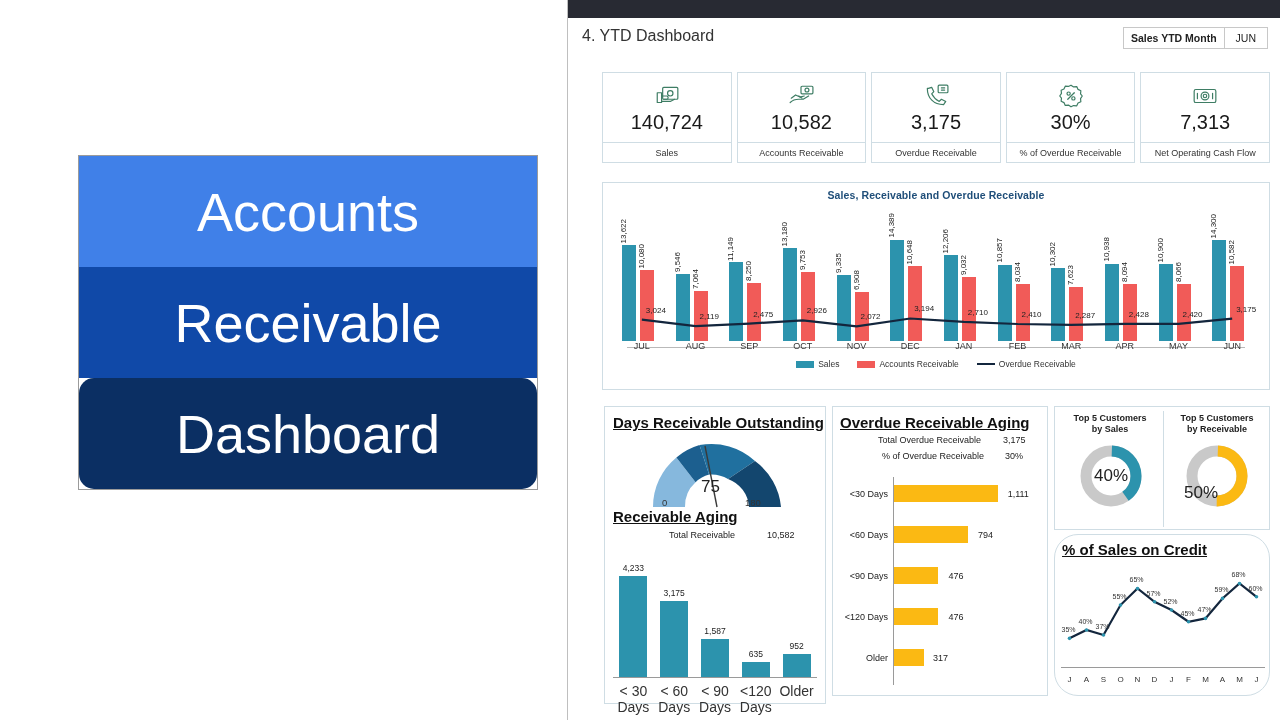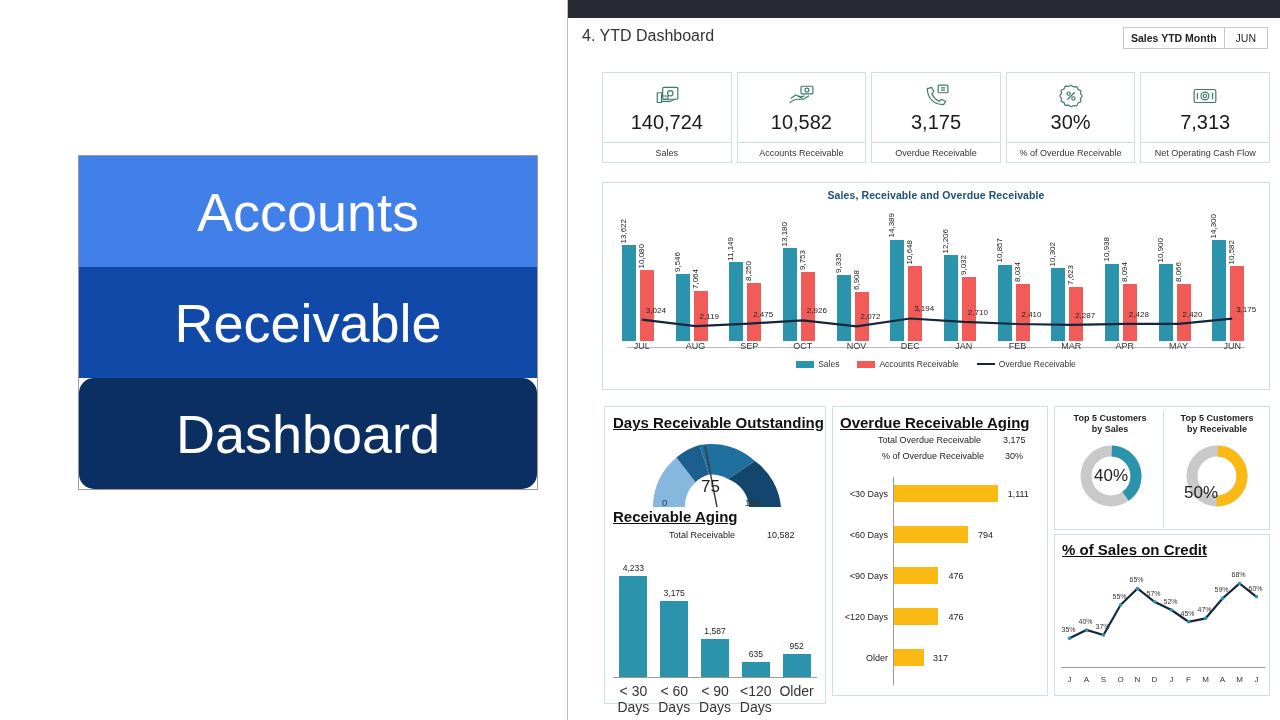--- a/index.html
+++ b/index.html
@@ -404,21 +404,21 @@
         <span>Top 5 Customers</span><br>
         <span>by Receivable</span>
       </div>
       <svg style="position:absolute;left:129px;top:36px;" width="66" height="66" viewBox="0 0 42 42">
         <circle cx="21" cy="21" r="15.9" fill="none" stroke="#c9c9c9" stroke-width="7"></circle>
         <circle cx="21" cy="21" r="15.9" fill="none" stroke="#fbb913" stroke-width="7" stroke-dasharray="50 50" stroke-dashoffset="25"></circle>
       </svg>
       <div class="donut-val" style="left:113px;top:59px;width:66px;margin-top:17px;">50%</div>
     </div>
 
-    <div class="panel" style="left:486px;top:534px;width:216px;height:162px;">
+    <div class="panel" style="left:486px;top:534px;width:216px;height:162px;border-radius:24px;">
       <div class="pnl-title" style="position:absolute;left:7px;top:6px;">% of Sales on Credit</div>
       <div id="sc-plot" style="position:absolute;left:6px;top:24px;width:204px;height:104px;">
           <svg style="position:absolute;left:0;top:0;width:204px;height:104px">
             <polyline points="8.5,79.36 25.5,71.03999999999999 42.5,76.032 59.5,46.08 76.5,29.439999999999998 93.5,42.751999999999995 110.5,51.071999999999996 127.5,62.72 144.5,59.391999999999996 161.5,39.424 178.5,24.447999999999993 195.5,37.76" fill="none" stroke="#13263d" stroke-width="2.2"></polyline>
             <circle cx="8.5" cy="79.36" r="1.8" fill="#2c93ad"></circle>
             <circle cx="25.5" cy="71.03999999999999" r="1.8" fill="#2c93ad"></circle>
             <circle cx="42.5" cy="76.032" r="1.8" fill="#2c93ad"></circle>
             <circle cx="59.5" cy="46.08" r="1.8" fill="#2c93ad"></circle>
             <circle cx="76.5" cy="29.439999999999998" r="1.8" fill="#2c93ad"></circle>
             <circle cx="93.5" cy="42.751999999999995" r="1.8" fill="#2c93ad"></circle>

